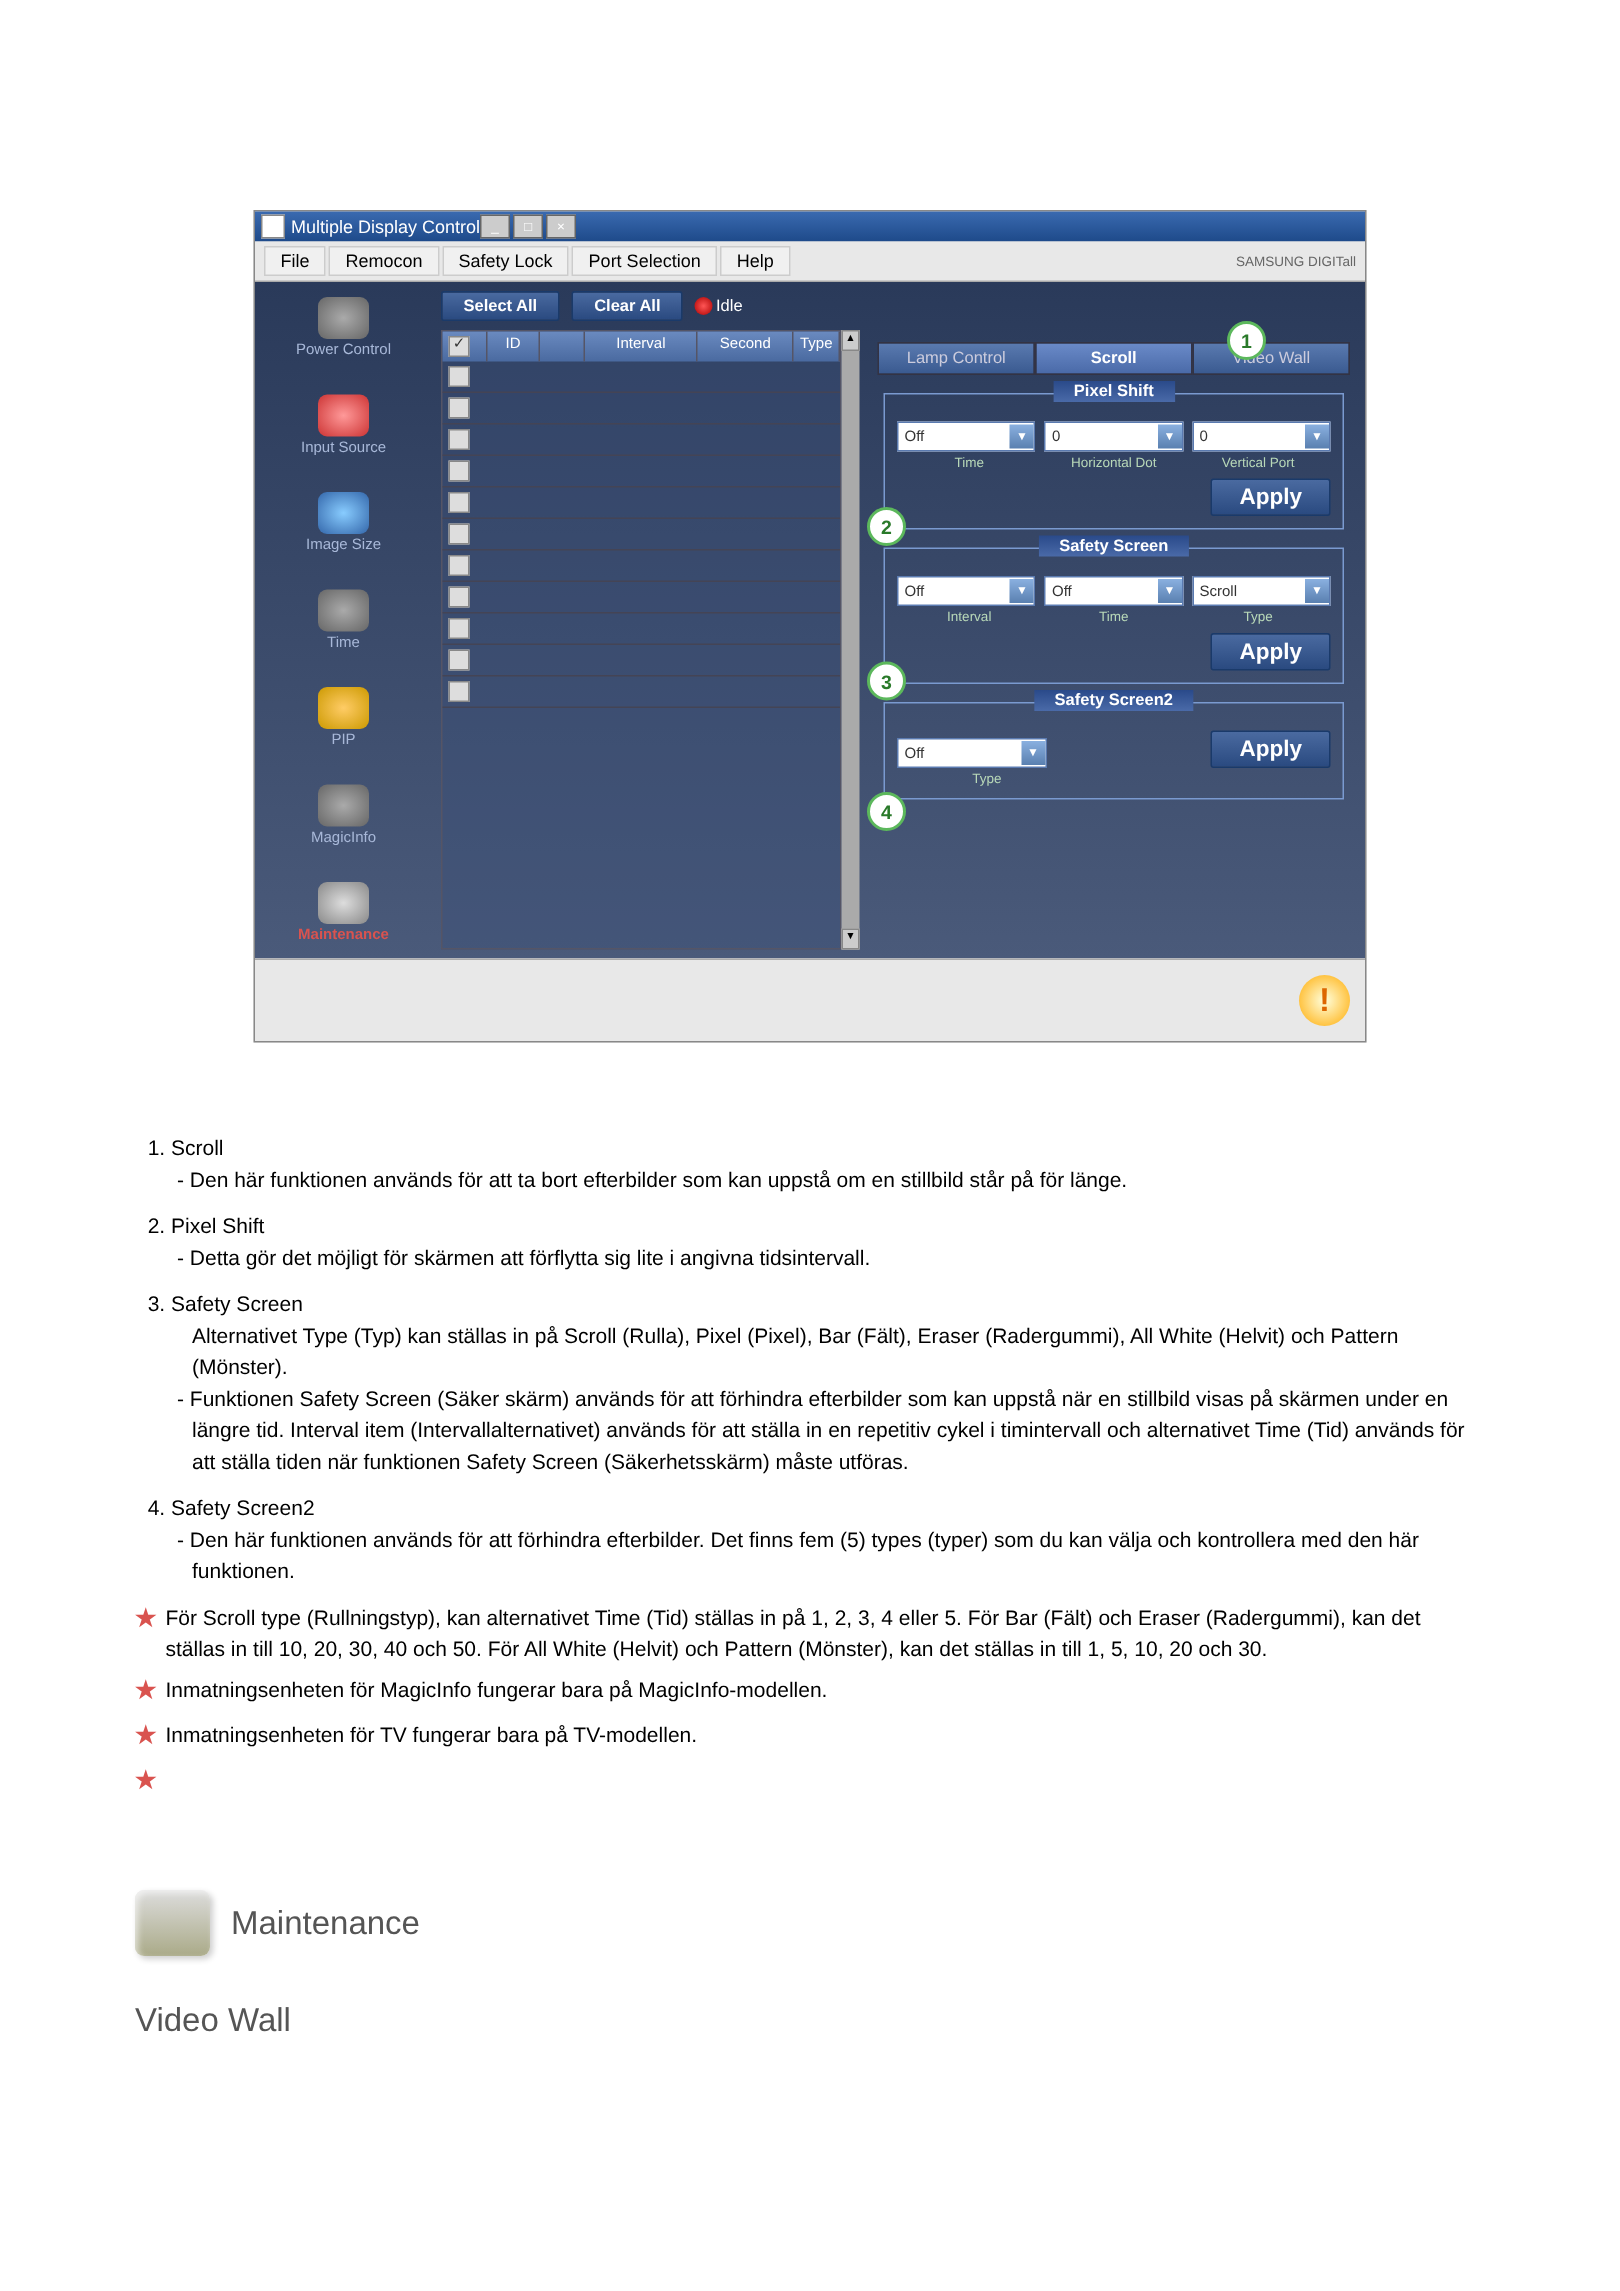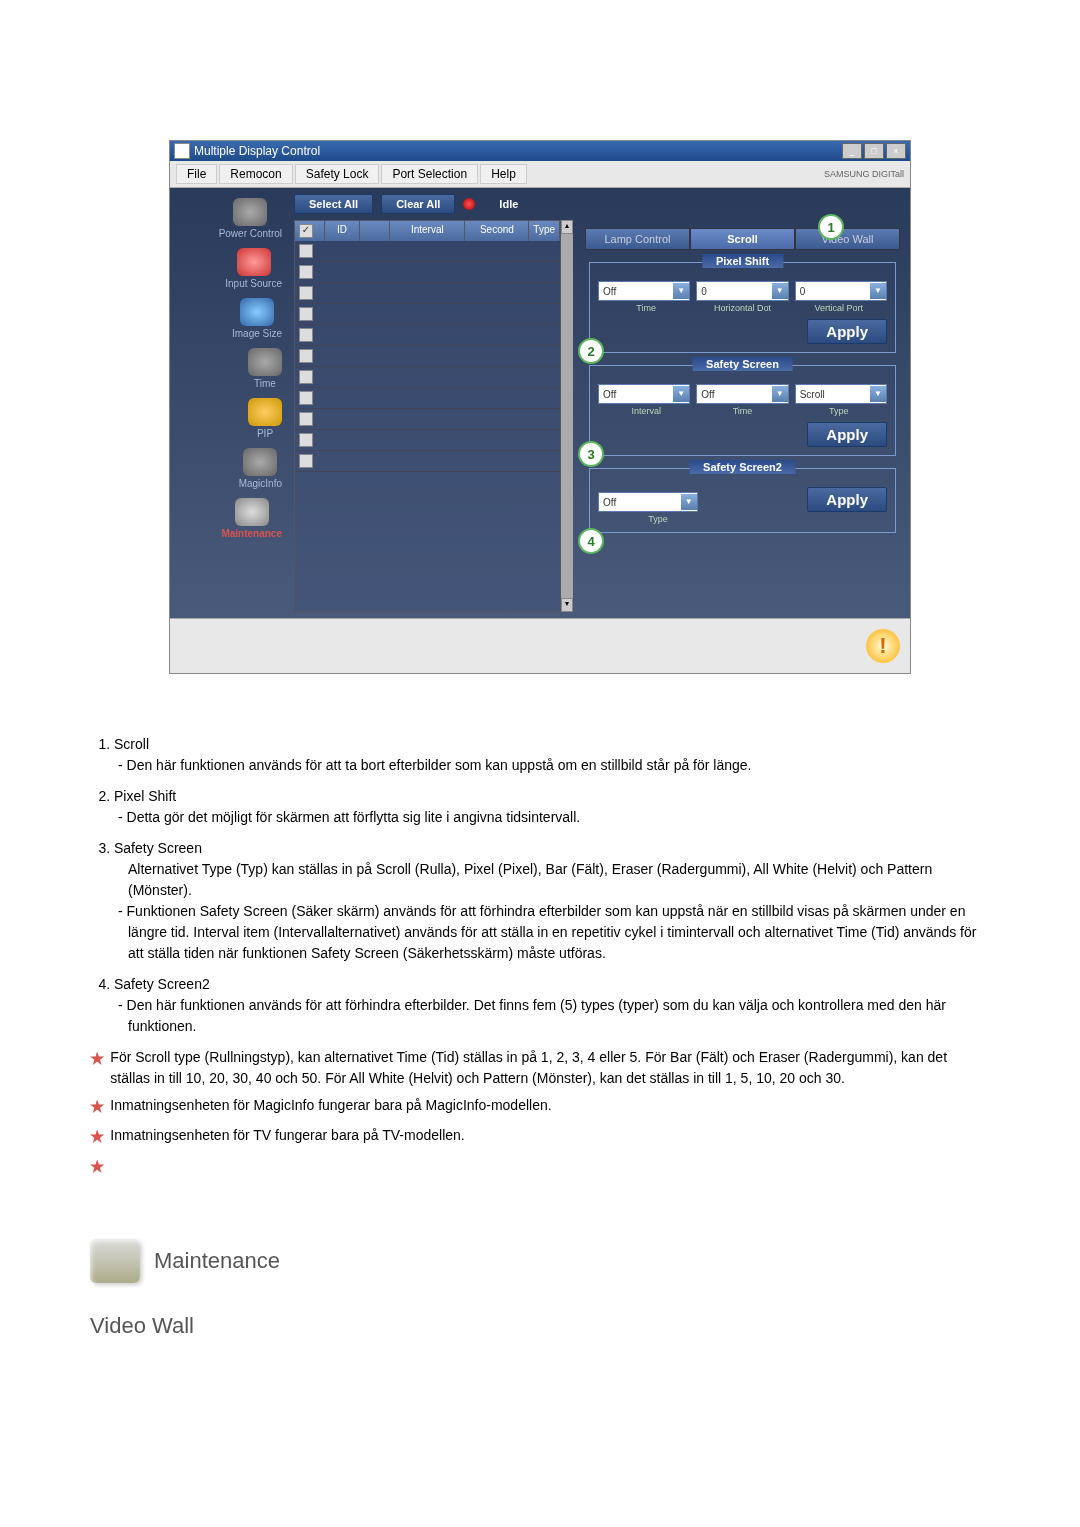--- a/index.html
+++ b/index.html
@@ -1,35 +1,35 @@
 <!DOCTYPE html>
 <html><head>
 <meta charset="utf-8">
 <style>
 body{margin:0;font-family:Arial,sans-serif;font-size:13px;color:#000;background:#fff}
 .page{width:1080px;margin:0 auto;padding:0 90px;box-sizing:border-box}
 .app-window{width:740px;margin:140px auto 60px;border:1px solid #888;background:#e8e8e8}
-.titlebar{background:linear-gradient(#3a6ab0,#1e4a8a);color:#fff;display:flex;justify-content:space-between;align-items:center;padding:2px 4px;font-size:12px}
+.titlebar{background:linear-gradient(#3a6ab0,#1e4a8a);color:#fff;display:flex;align-items:center;padding:2px 4px;font-size:12px}
 .titlebar-left{display:flex;align-items:center;gap:4px}
 .t-icon{width:14px;height:14px;background:#fff;border:1px solid #888}
 .win-controls{display:flex;gap:2px}
 .win-btn{width:18px;height:14px;background:#ccc;border:1px solid #666;font-size:9px;display:flex;align-items:center;justify-content:center;cursor:pointer}
 .menubar{background:#e8e8e8;display:flex;padding:3px 6px;font-size:12px;gap:0;border-bottom:1px solid #aaa}
 .menu-item{padding:2px 10px;border:1px solid #ccc;background:#f0f0f0;margin-right:2px;cursor:pointer}
 .brand{margin-left:auto;font-size:9px;color:#666;align-self:center}
 .app-body{display:flex;background:linear-gradient(#2a3a5a,#4a5a7a);min-height:430px}
-.sidebar{width:110px;padding:8px 4px;display:flex;flex-direction:column;align-items:flex-end;gap:5px}
+.sidebar{width:110px;padding:8px 4px;display:flex;flex-direction:column;align-items:center;gap:20px}
 .sb-item{display:flex;flex-direction:column;align-items:center;gap:2px;cursor:pointer;padding:2px}
 .sb-icon{width:34px;height:28px;background:radial-gradient(#aaa,#666);border-radius:6px}
 .sb-label{font-size:10px;color:#a8b8d8}
 .sb-item.active .sb-label{color:#d9534f;font-weight:bold}
 .main-area{flex:1;display:flex;flex-direction:column;padding:6px}
 .toolbar{display:flex;gap:8px;align-items:center;margin-bottom:6px}
 .tool-btn{background:linear-gradient(#4a6aa0,#2a4a80);color:#fff;border:1px solid #1a3a6a;padding:3px 14px;font-size:11px;font-weight:bold;cursor:pointer;border-radius:2px}
-.idle{display:flex;align-items:center;gap:24px;color:#fff;font-size:11px;font-weight:bold}
+.idle{display:flex;align-items:center;gap:2px;color:#fff;font-size:11px;font-weight:normal}
 .idle-dot{width:12px;height:12px;border-radius:50%;background:radial-gradient(#f55,#a00)}
 .content-row{display:flex;gap:8px;flex:1}
 .table-area{width:265px;background:rgba(60,80,120,.4);border:1px solid #556}
 .thead{display:flex;background:linear-gradient(#6a8ac0,#4a6aa0);font-size:10px;color:#fff}
 .th{padding:3px 4px;border-right:1px solid #556;text-align:center}
 .th-chk{width:22px}.th-id{width:28px}.th-ic{width:22px}.th-int{width:70px}.th-sec{width:58px}.th-typ{flex:1}
 .trow{display:flex;border-bottom:1px solid #445;height:20px;align-items:center}
 .td-chk{width:22px;display:flex;justify-content:center}
 .chk{width:12px;height:12px;border:1px solid #888;background:#ddd}
 .chk.checked::after{content:"✓";font-size:10px;color:#333;display:block;text-align:center;line-height:10px}

